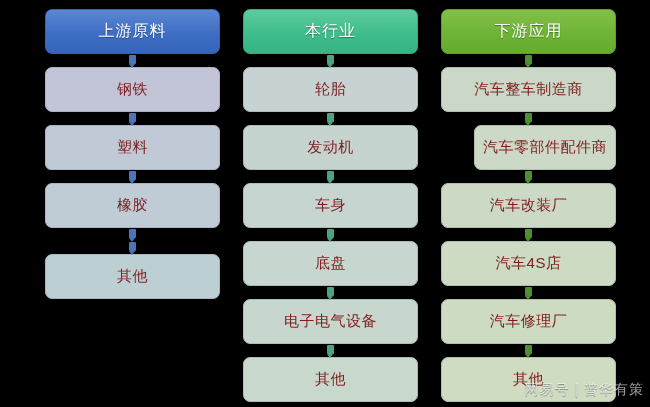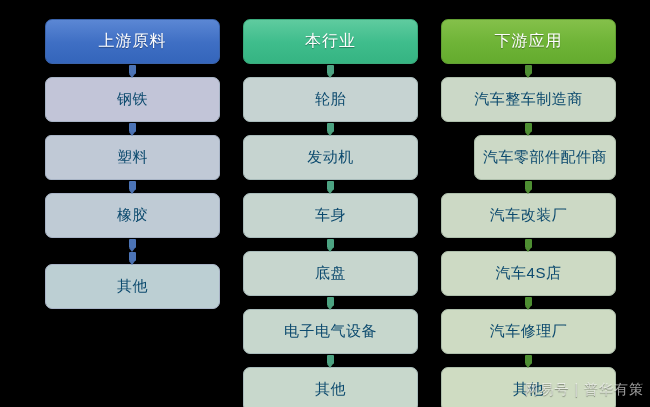--- a/index.html
+++ b/index.html
@@ -33,21 +33,21 @@
   }
   .col-header {
     height: 45px;
     border-radius: 7px;
     display: flex;
     align-items: center;
     justify-content: center;
     color: #ffffff;
     font-size: 16px;
     letter-spacing: 1px;
-    margin-top: 19px;
+    margin-top: 9px;
     box-sizing: border-box;
     text-shadow: 0 1px 1px rgba(0,0,0,0.35);
   }
   .col-upstream .col-header {
     background: linear-gradient(to bottom, #5b87d4 0%, #3f6fc4 52%, #3465bb 100%);
     border: 1px solid #3a63ab;
   }
   .col-industry .col-header {
     background: linear-gradient(to bottom, #5fcb9f 0%, #3fbd8c 52%, #35b482 100%);
     border: 1px solid #3aab7c;
@@ -88,21 +88,21 @@
   .col-downstream .connector { color: #4e8a32; }
   .col-downstream .connector .marker { background: #4e8f32; }
 
   .node {
     height: 45px;
     border-radius: 7px;
     display: flex;
     align-items: center;
     justify-content: center;
     font-size: 15px;
-    color: #0c4a6e;
+    color: #7f1d1d;
     box-sizing: border-box;
     letter-spacing: 0.5px;
     white-space: nowrap;
   }
   .col-upstream .node { border: 1px solid #a8b4c6; }
   .col-industry .node { border: 1px solid #a9bcbb; }
   .col-downstream .node { border: 1px solid #aebfab; }
 
   .watermark {
     position: absolute;

